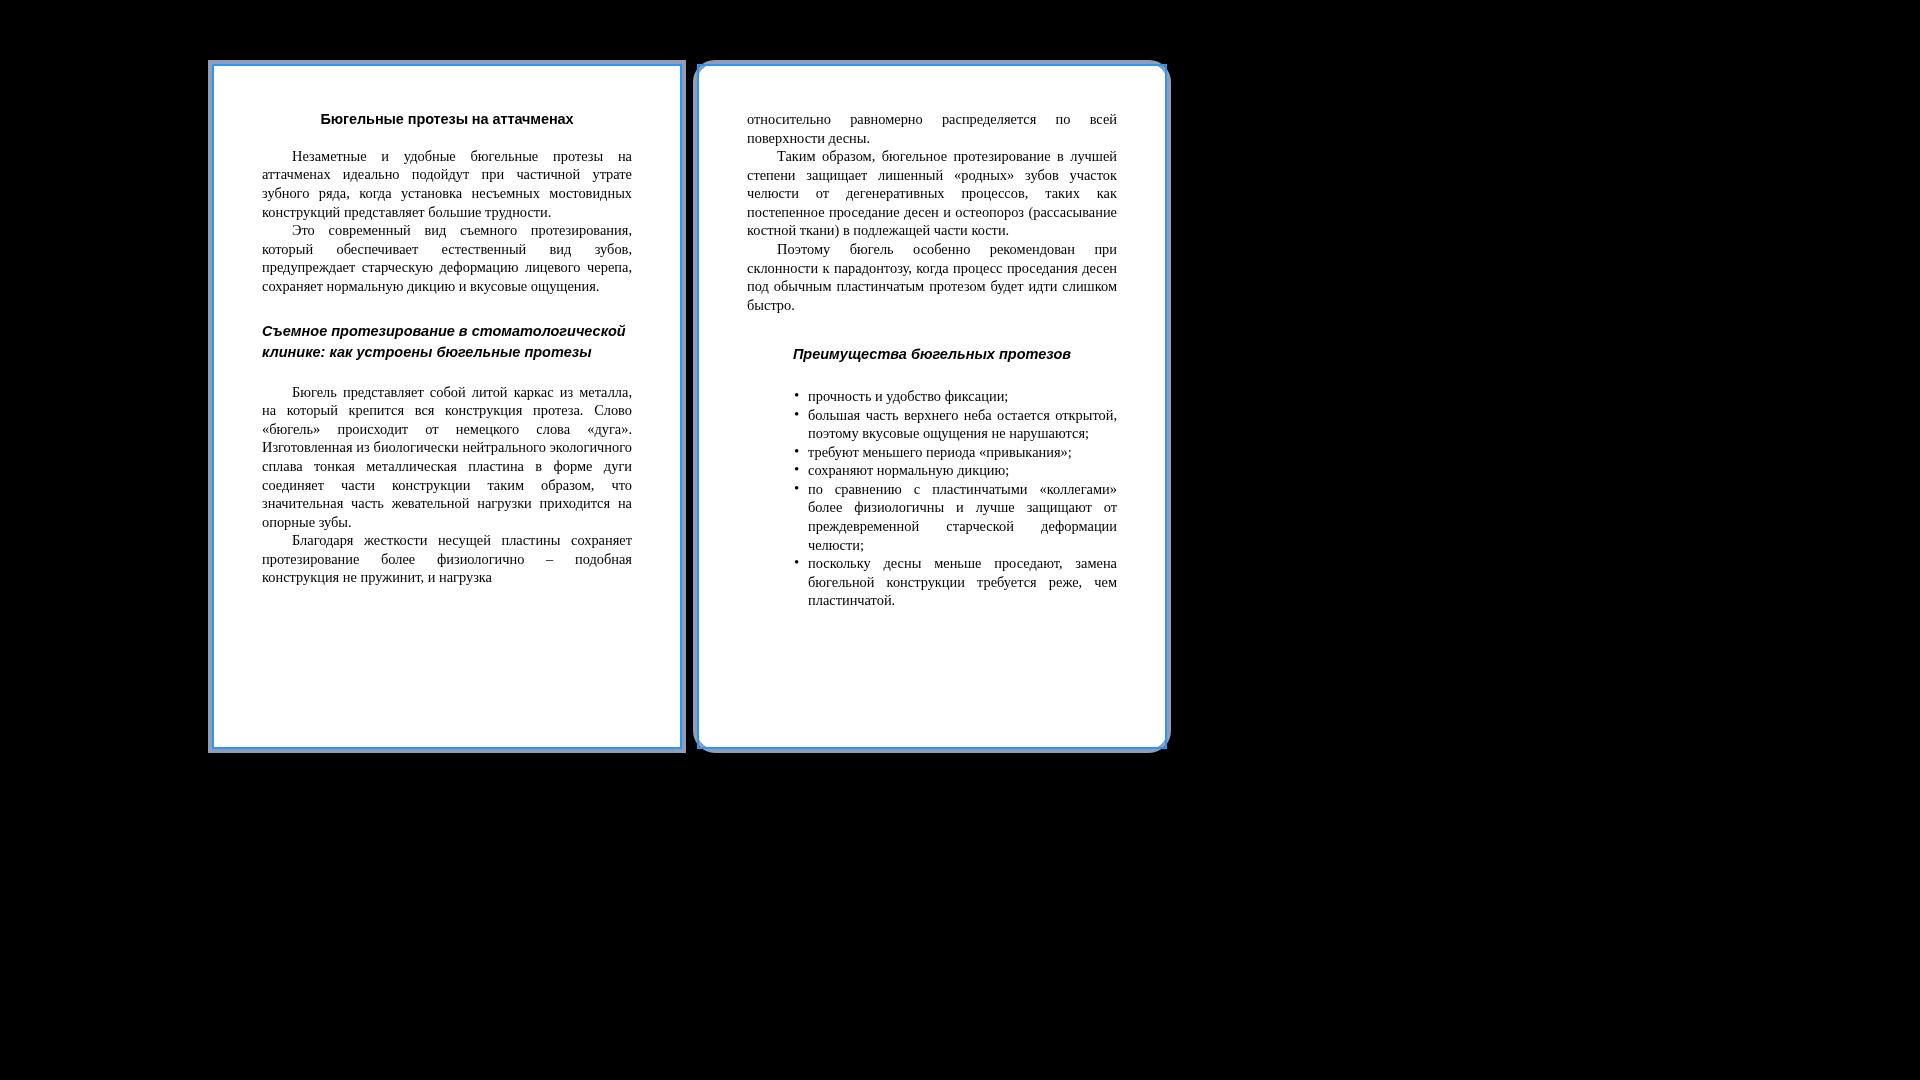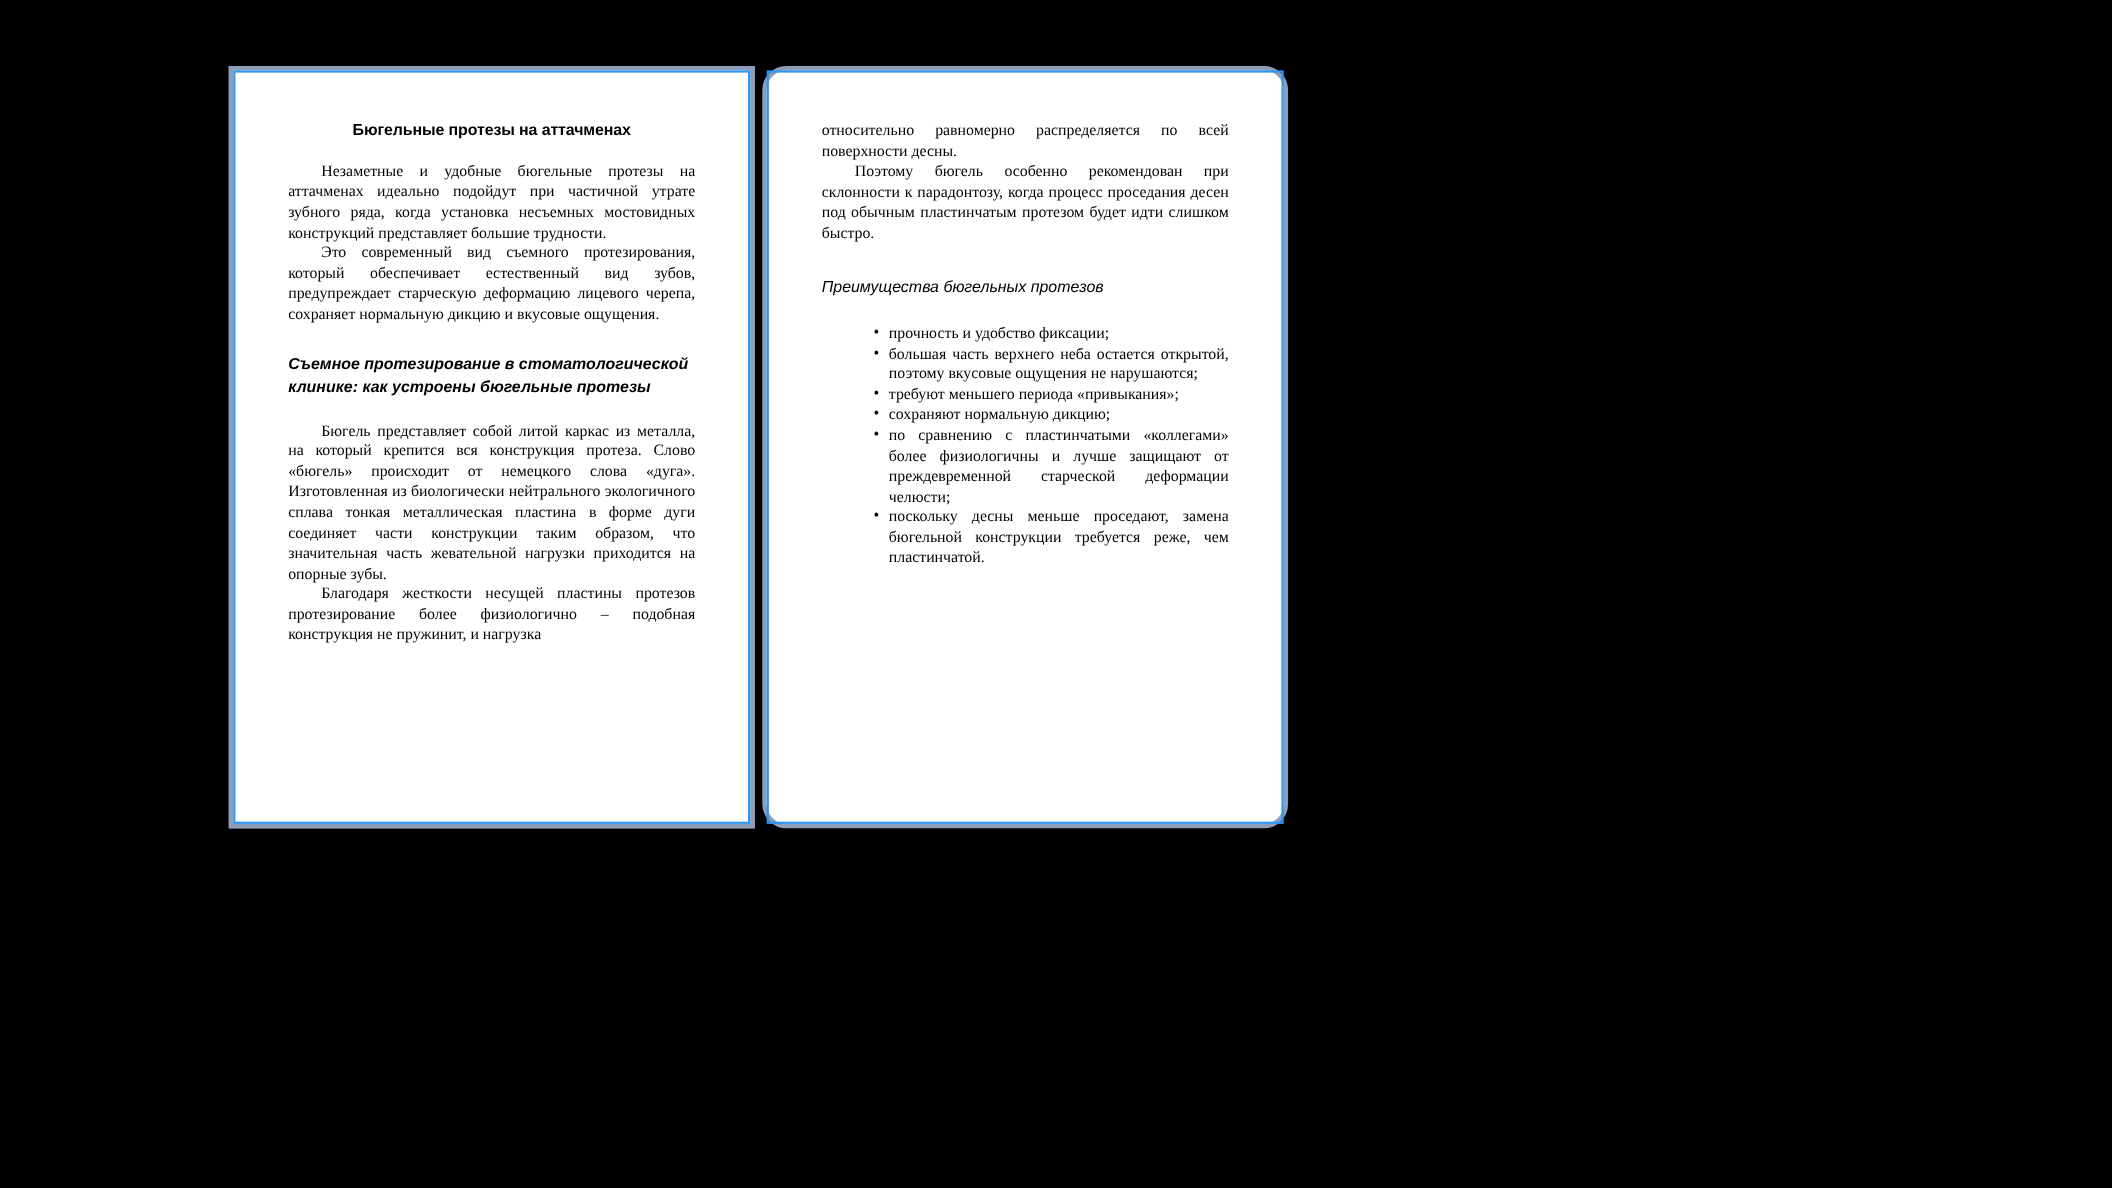--- a/index.html
+++ b/index.html
@@ -77,23 +77,24 @@
     font-weight: bold;
     font-style: italic;
     font-size: 14.5px;
     text-align: left;
     line-height: 1.42;
     margin: 26px 0 20px 0;
   }
 
   .h-sub-right {
     font-family: "Liberation Sans", "DejaVu Sans", sans-serif;
-    font-weight: normal;
+    font-weight: bold;
     font-style: italic;
     font-size: 14.5px;
+    text-align: center;
     line-height: 1.42;
     margin: 30px 0 22px 0;
   }
 
   p.body {
     font-size: 14.4px;
     line-height: 1.29;
     text-align: justify;
     text-indent: 30px;
     margin: 0;
@@ -139,30 +140,31 @@
         <h1 class="h-main">Бюгельные протезы на аттачменах</h1>
 
         <p class="body">Незаметные и удобные бюгельные протезы на аттачменах идеально подойдут при частичной утрате зубного ряда, когда установка несъемных мостовидных конструкций представляет большие трудности.</p>
 
         <p class="body">Это современный вид съемного протезирования, который обеспечивает естественный вид зубов, предупреждает старческую деформацию лицевого черепа, сохраняет нормальную дикцию и вкусовые ощущения.</p>
 
         <h2 class="h-sub">Съемное протезирование в стоматологической клинике: как устроены бюгельные протезы</h2>
 
         <p class="body">Бюгель представляет собой литой каркас из металла, на который крепится вся конструкция протеза. Слово «бюгель» происходит от немецкого слова «дуга». Изготовленная из биологически нейтрального экологичного сплава тонкая металлическая пластина в форме дуги соединяет части конструкции таким образом, что значительная часть жевательной нагрузки приходится на опорные зубы.</p>
 
-        <p class="body">Благодаря жесткости несущей пластины протезов протезирование более физиологично – подобная конструкция не пружинит, и нагрузка</p>
+        <p class="body">Благодаря жесткости несущей пластины сохраняет протезирование более физиологично – подобная конструкция не пружинит, и нагрузка</p>
 
       </div>
     </div>
 
     <div class="page page-right">
       <div class="page-inner">
 
         <p class="body noindent">относительно равномерно распределяется по всей поверхности десны.</p>
 
+        <p class="body">Таким образом, бюгельное протезирование в лучшей степени защищает лишенный «родных» зубов участок челюсти от дегенеративных процессов, таких как постепенное проседание десен и остеопороз (рассасывание костной ткани) в подлежащей части кости.</p>
 
         <p class="body">Поэтому бюгель особенно рекомендован при склонности к парадонтозу, когда процесс проседания десен под обычным пластинчатым протезом будет идти слишком быстро.</p>
 
         <h2 class="h-sub-right">Преимущества бюгельных протезов</h2>
 
 
         <ul class="bullets">
           <li>прочность и удобство фиксации;</li>
           <li>большая часть верхнего неба остается открытой, поэтому вкусовые ощущения не нарушаются;</li>
           <li>требуют меньшего периода «привыкания»;</li>

